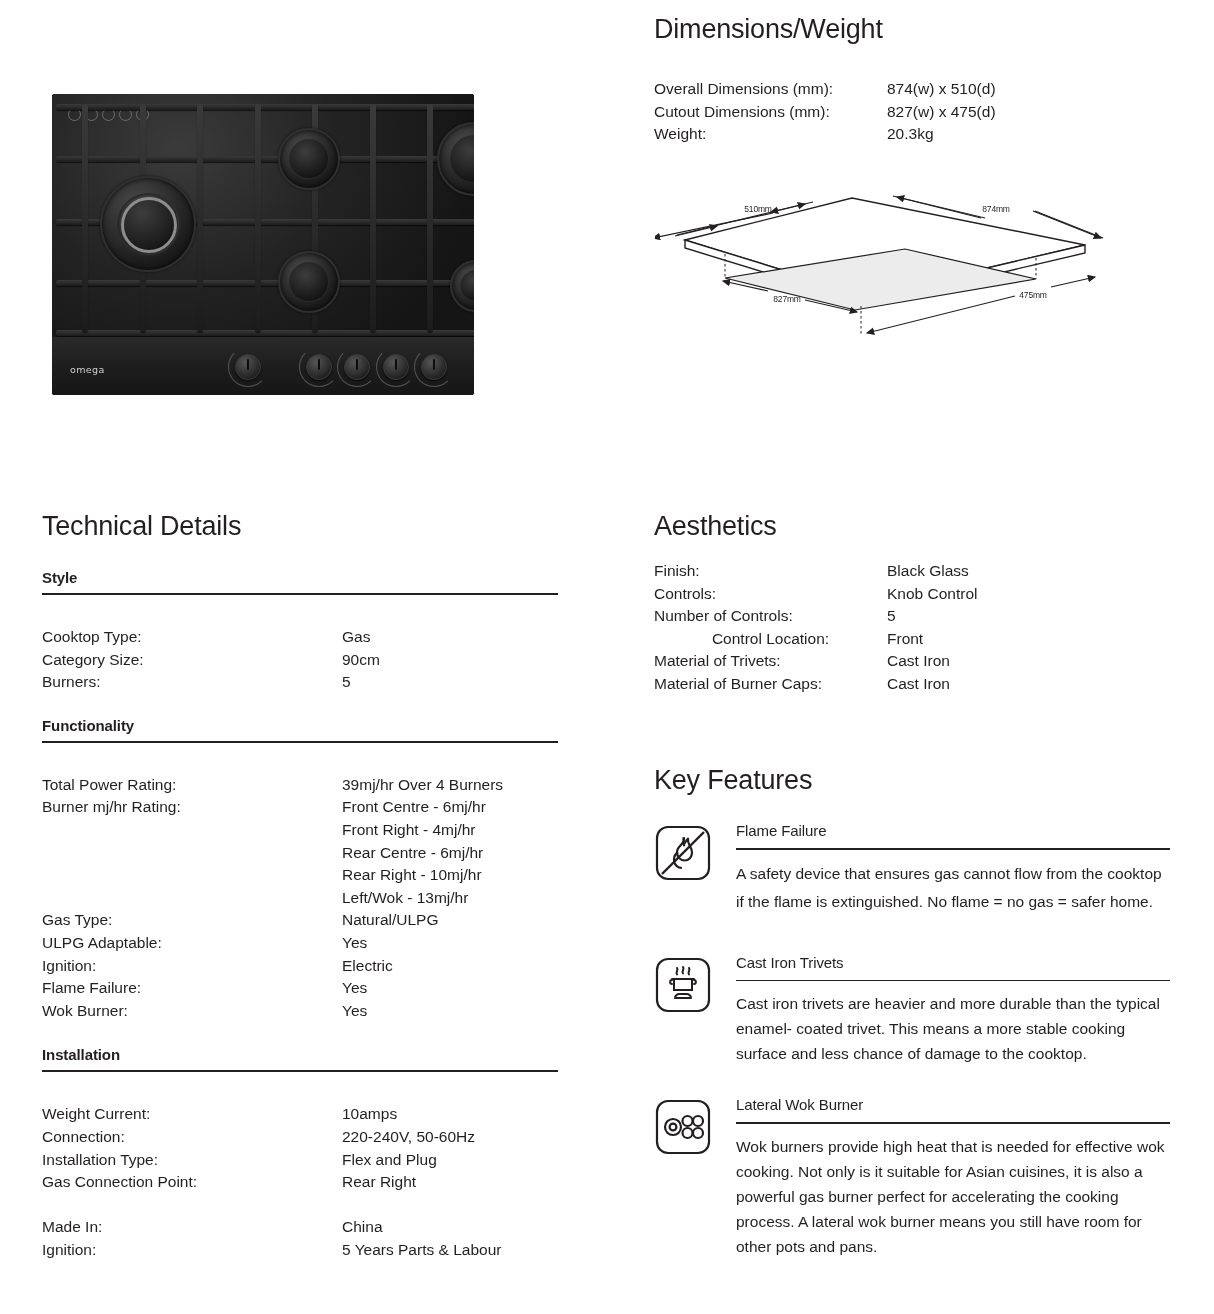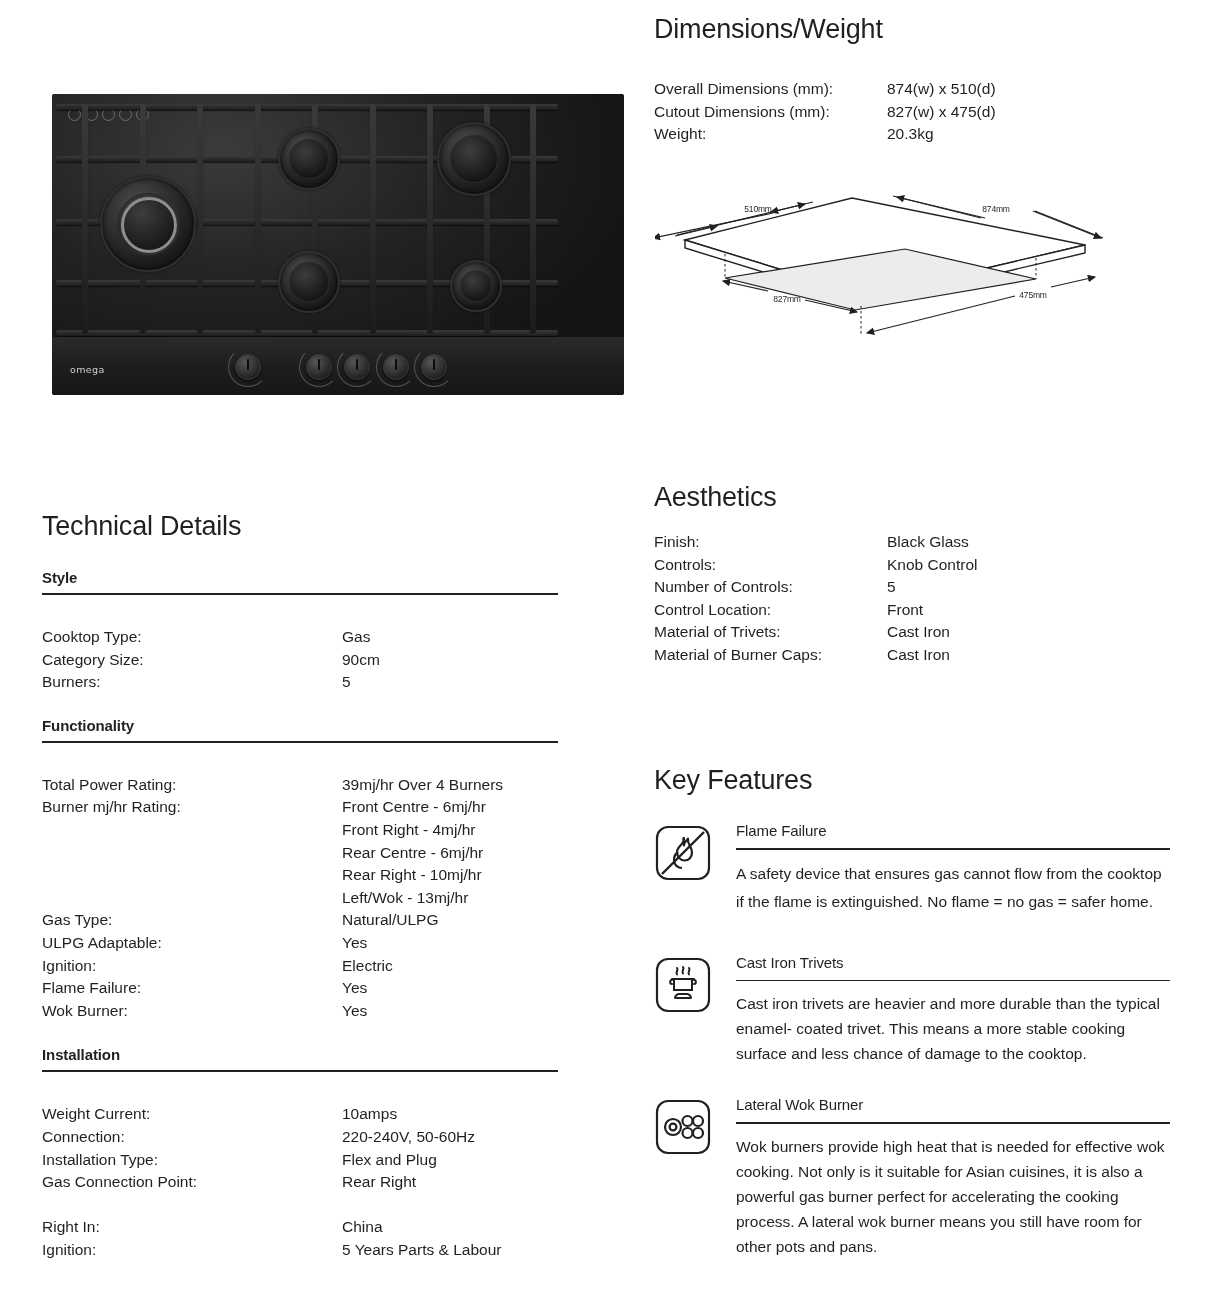--- a/index.html
+++ b/index.html
@@ -36,21 +36,21 @@
     vertical-align: top;
     color: #231f20;
     padding: 0;
     white-space: pre-line;
   }
   .spec-table td.k { width: 300px; }
 
   
   #product-photo {
     position: absolute; left: 52px; top: 94px;
-    width: 572px; height: 301px;
+    width: 422px; height: 301px;
     background: #141414;
     border-radius: 3px;
     overflow: hidden;
   }
   .glass {
     position: absolute; inset: 0;
     background:
       radial-gradient(ellipse at 30% 18%, #3b3b3b 0%, #232323 38%, #151515 72%),
       #141414;
   }
@@ -114,21 +114,21 @@
   
   #dimension-diagram { position: absolute; left: 655px; top: 178px; width: 460px; height: 175px; }
   .dimtext {
     font-size: 8.5px; fill: #231f20;
     font-family: "Liberation Sans", sans-serif;
     letter-spacing: -0.2px;
   }
 
   
   #technical-details { position: absolute; left: 42px; top: 511px; width: 516px; }
-  #aesthetics        { position: absolute; left: 654px; top: 482px; width: 516px; }
+  #aesthetics        { position: absolute; left: 654px; top: 511px; width: 516px; }
   #key-features      { position: absolute; left: 654px; top: 765px; width: 516px; }
 
   .subsec { margin-top: 22px; }
   .subsec .rule { margin-top: 7px; margin-bottom: 10px; }
 
   .feature { position: relative; padding-left: 82px; margin-bottom: 26px; }
   .feature-icon {
     position: absolute; left: 0; top: 2px;
     width: 58px; height: 58px;
   }
@@ -354,21 +354,21 @@
         </tr>
         <tr>
           <td class="k">Gas Connection Point:</td>
           <td>Rear Right</td>
         </tr>
         <tr>
           <td class="k" style="height:22px;">&nbsp;</td>
           <td>&nbsp;</td>
         </tr>
         <tr>
-          <td class="k">Right In:</td>
+          <td class="k">Made In:</td>
           <td>China</td>
         </tr>
         <tr>
           <td class="k">Ignition:</td>
           <td>5 Years Parts &amp; Labour</td>
         </tr>
       </tbody>
         </table>
     </div>
   </div>
@@ -383,21 +383,21 @@
       </tr>
       <tr>
         <td class="k" style="width:233px;">Controls:</td>
         <td>Knob Control</td>
       </tr>
       <tr>
         <td class="k" style="width:233px;">Number of Controls:</td>
         <td>5</td>
       </tr>
       <tr>
-        <td class="k" style="width:233px;">Control Location:</td>
+        <td class="k" style="width:233px;text-align:center;">Control Location:</td>
         <td>Front</td>
       </tr>
       <tr>
         <td class="k" style="width:233px;">Material of Trivets:</td>
         <td>Cast Iron</td>
       </tr>
       <tr>
         <td class="k" style="width:233px;">Material of Burner Caps:</td>
         <td>Cast Iron</td>
       </tr>

